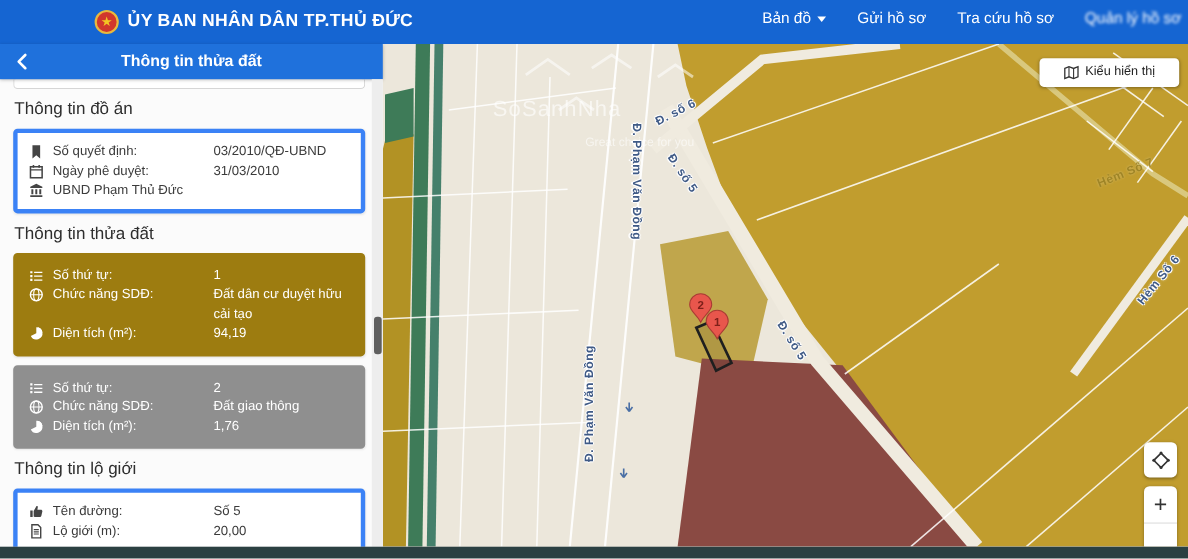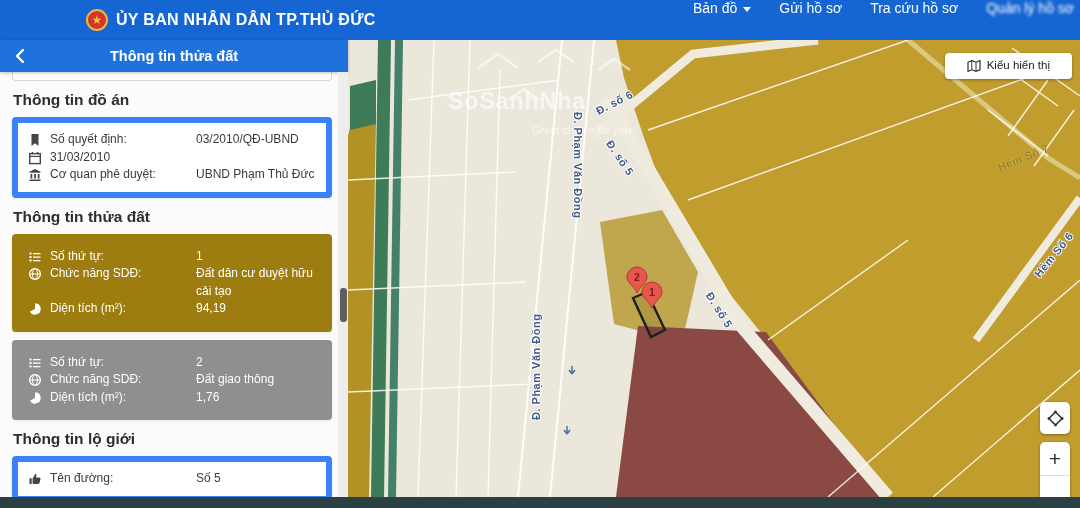--- a/index.html
+++ b/index.html
@@ -7,38 +7,38 @@
   #wrap { position:relative; width:1080px; height:508px; overflow:hidden; background:#fbfbfb; }
 
   
   .nav { position:absolute; left:0; top:0; width:1080px; height:40px; background:#1565d2;
          display:flex; align-items:center; color:#fff; }
   .emblem { position:absolute; left:86px; top:9px; width:22px; height:22px; border-radius:50%;
             background:#d1372c; border:2px solid #e9b turquoise; border:2px solid #e9b93c;
             display:flex; align-items:center; justify-content:center; font-size:12px; color:#f3c623; }
   .nav-title { position:absolute; left:116px; top:0; height:40px; display:flex; align-items:center;
                font-size:16px; font-weight:bold; letter-spacing:.3px; white-space:nowrap; }
-  .nav-menu { position:absolute; right:6px; top:0; height:32px; display:flex; align-items:flex-start;
+  .nav-menu { position:absolute; right:6px; top:0; height:32px; display:flex; align-items:center;
               gap:28px; font-size:14px; white-space:nowrap; }
   .mi { display:flex; align-items:center; gap:6px; cursor:pointer; }
   .mi.blur { filter:blur(1.6px); }
   .caret { width:0; height:0; border-left:4.5px solid transparent; border-right:4.5px solid transparent;
            border-top:5px solid #fff; margin-top:2px; }
 
   
   .phdr { position:absolute; left:0; top:40px; width:348px; height:32px; background:#1f71dc;
           color:#fff; display:flex; align-items:center; justify-content:center;
           font-size:14.5px; font-weight:bold; box-shadow:0 1px 3px rgba(0,0,0,.25); z-index:5; }
   .back { position:absolute; left:12px; top:7px; width:18px; height:18px; cursor:pointer; }
   .pbody { position:absolute; left:0; top:72px; width:348px; height:425px; background:#fbfbfb;
            overflow:hidden; }
   .remnant { margin:0 16px 10px 12px; height:9px; background:#fff; border:1px solid #d6d6d6;
              border-top:none; border-radius:0 0 4px 4px; }
-  .sec-h { margin:10px 18px 8px 13px; font-size:15.5px; font-weight:bold; color:#2e2e2e; }
-  .card { margin:0 16px 8px 12px; background:#fff; border:6px solid #3b82f6; border-radius:4px;
+  .sec-h { margin:10px 18px 8px 13px; font-size:15.5px; font-weight:normal; color:#2e2e2e; }
+  .card { margin:0 16px 8px 12px; background:#fff; border:4px solid #3b82f6; border-radius:4px;
           padding:8px 10px; box-shadow:0 1px 2px rgba(0,0,0,.08); }
   .card.gold { background:#9d7c10; border-color:#9d7c10; color:#fff; }
   .card.gray { background:#8f8f8f; border-color:#8f8f8f; color:#fff; }
   .row { display:flex; align-items:flex-start; gap:8px; font-size:12px; line-height:17.5px; color:#3b3b3b; }
   .card.gold .row, .card.gray .row { color:#fff;justify-content:center; }
   .ric { width:14px; height:14px; flex:0 0 14px; margin-top:2px; color:#454545; }
   .card.gold .ric, .card.gray .ric { color:#fff; }
   .ric svg { display:block; }
   .lbl { width:138px; flex:0 0 138px; }
   .val { flex:1; }
@@ -47,21 +47,21 @@
   .scrolltrack { position:absolute; left:338px; top:72px; width:10px; height:425px; background:#ededed; z-index:6; }
   .scrollthumb { position:absolute; left:1.5px; top:216px; width:7px; height:34px; background:#5f5f5f; border-radius:3px; }
 
   
   .map { position:absolute; left:348px; top:40px; width:732px; height:457px; overflow:hidden; background:#ece7db; }
   .map svg.base { position:absolute; left:0; top:0; }
   .slabel { position:absolute; font-size:11px; font-weight:bold; color:#3f5a86; white-space:nowrap;
             transform-origin:0 0; letter-spacing:.5px;
             text-shadow:-1px 0 0 #fff,1px 0 0 #fff,0 -1px 0 #fff,0 1px 0 #fff,0 0 3px #fff; }
   .slabel.olive { color:#9c8326; text-shadow:0 0 2px rgba(255,255,255,.35); opacity:.9; }
-  .wm1 { position:absolute; left:100px; top:48px; font-size:23px; font-weight:bold;
+  .wm1 { position:absolute; left:100px; top:48px; font-size:20px; font-weight:normal;
          color:rgba(255,255,255,.62); letter-spacing:1px; }
   .wm2 { position:absolute; left:184px; top:84px; font-size:11px; color:rgba(255,255,255,.58); }
   .stylebtn { position:absolute; right:8px; top:13px; background:#fff; border-radius:4px;
               box-shadow:0 1px 3px rgba(0,0,0,.35); padding:6px 22px; display:flex; gap:6px;
               align-items:flex-start; font-size:11.5px; color:#222; cursor:pointer; }
   .ctl { position:absolute; left:692px; width:30px; background:#fff; border-radius:5px;
          box-shadow:0 1px 3px rgba(0,0,0,.35); display:flex; align-items:center; justify-content:center; cursor:pointer; }
   .ctl-locate { top:362px; height:32px; }
   .ctl-zoom { top:402px; height:60px; align-items:flex-start; font-size:21px; color:#333; }
   .ctl-zoom .plus { height:34px; display:flex; align-items:center; border-bottom:1px solid #ddd; width:100%; justify-content:center; }
@@ -117,29 +117,29 @@
       </div>
       <div class="row">
         <span class="ric">
             <svg viewBox="0 0 14 14" width="14" height="14">
               <rect x="1.7" y="2.6" width="10.6" height="10" fill="none" stroke="currentColor" stroke-width="1.4"></rect>
               <line x1="1.7" y1="5.4" x2="12.3" y2="5.4" stroke="currentColor" stroke-width="1.2"></line>
               <line x1="4.4" y1="1" x2="4.4" y2="3.4" stroke="currentColor" stroke-width="1.4"></line>
               <line x1="9.6" y1="1" x2="9.6" y2="3.4" stroke="currentColor" stroke-width="1.4"></line>
             </svg>
           </span>
+        <span class="lbl">Ngày phê duyệt:</span>
         <span class="val">31/03/2010</span>
       </div>
       <div class="row">
         <span class="ric">
             <svg viewBox="0 0 14 14" width="14" height="14" fill="currentColor">
               <path d="M7 1 1.5 3.8v1h11v-1zM2.5 6h1.8v4.5H2.5zM6.1 6h1.8v4.5H6.1zM9.7 6h1.8v4.5H9.7zM1.5 11.5h11V13h-11z"></path>
             </svg>
           </span>
-        <span class="lbl">Cơ quan phê duyệt:</span>
         <span class="val">UBND Phạm Thủ Đức</span>
       </div>
     </div>
 
     <div class="sec-h">Thông tin thửa đất</div>
     <div class="card gold">
       <div class="row">
         <span class="ric">
             <svg viewBox="0 0 14 14" width="14" height="14" fill="currentColor">
               <path d="M1.5 2.5h2v2h-2zM1.5 6h2v2h-2zM1.5 9.5h2v2h-2zM5 3h7.5v1.2H5zM5 6.5h7.5v1.2H5zM5 10h7.5v1.2H5z"></path>
@@ -206,20 +206,30 @@
     <div class="sec-h">Thông tin lộ giới</div>
     <div class="card">
       <div class="row">
         <span class="ric">
             <svg viewBox="0 0 14 14" width="14" height="14" fill="currentColor">
               <path d="M1.5 6.2h2.2V12H1.5zM4.6 11.6V6.6L7.2 2c.6-.3 1.3.2 1.2.9L8 5.4h3.2c.9 0 1.5.8 1.3 1.6l-.9 3.8c-.2.7-.8 1.2-1.5 1.2H5.6z"></path>
             </svg>
           </span>
         <span class="lbl">Tên đường:</span>
         <span class="val">Số 5</span>
+      </div>
+      <div class="row">
+        <span class="ric">
+            <svg viewBox="0 0 14 14" width="14" height="14">
+              <path d="M3 1h5.5L11 3.5V13H3z" fill="none" stroke="currentColor" stroke-width="1.3"></path>
+              <path d="M4.7 5.5h4.6M4.7 7.5h4.6M4.7 9.5h4.6" stroke="currentColor" stroke-width="1"></path>
+            </svg>
+          </span>
+        <span class="lbl">Lộ giới (m):</span>
+        <span class="val">20,00</span>
       </div>
     </div>
 
   </div>
 
   <div class="scrolltrack">
     <div class="scrollthumb"></div>
   </div>
 
   <div class="map">

